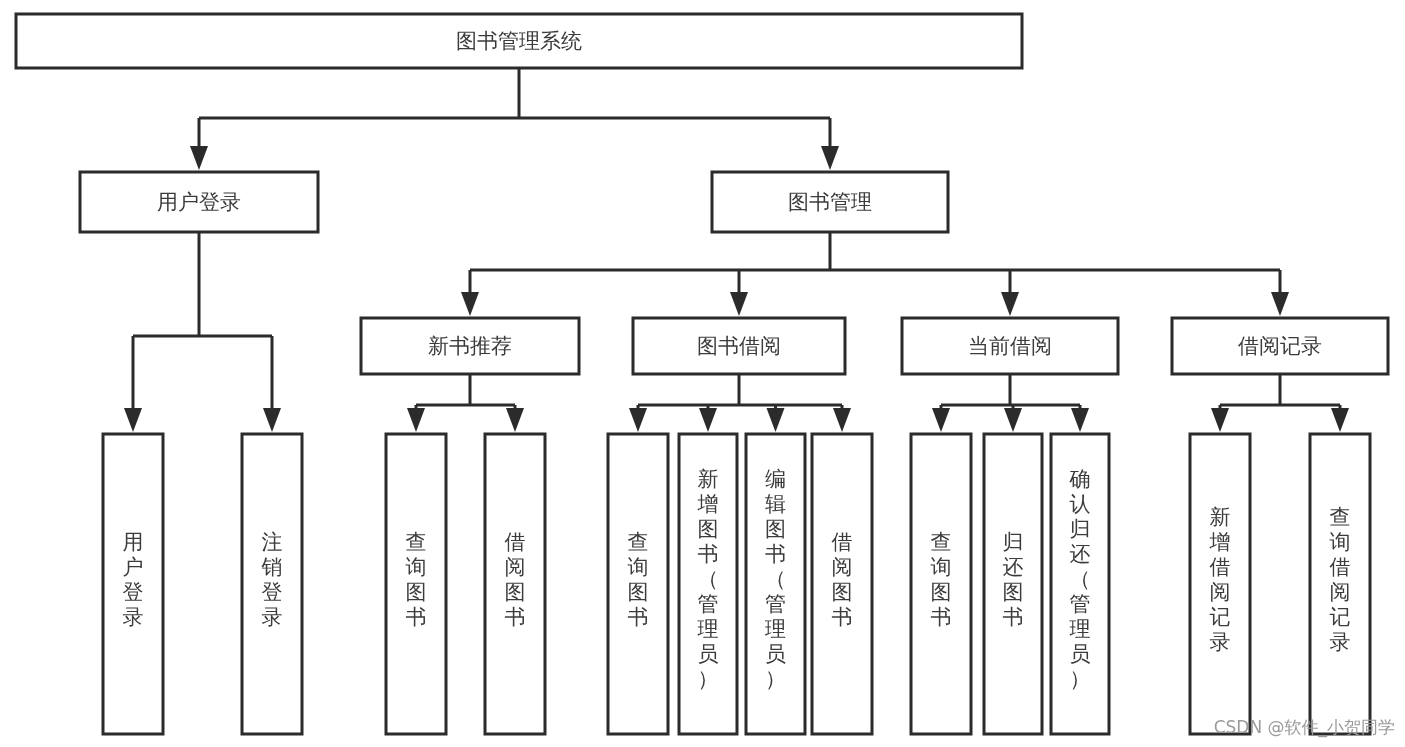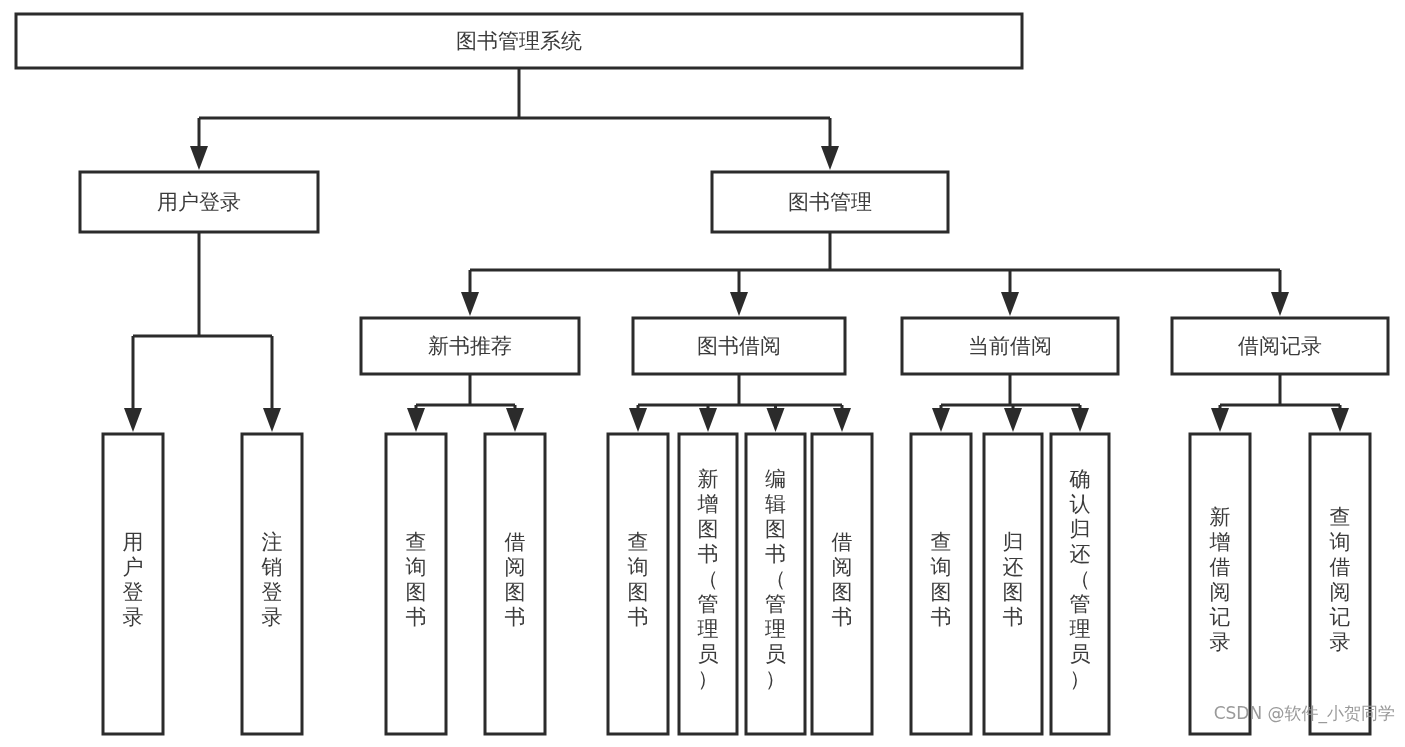--- a/index.html
+++ b/index.html
@@ -47,21 +47,21 @@
   .node-label-h {
     font-family: "DejaVu Sans", "Liberation Sans", sans-serif;
     font-size: 21px;
     fill: #3b3b3b;
     text-anchor: middle;
     dominant-baseline: middle;
   }
   .watermark-text {
     position: absolute;
     right: 10px;
-    bottom: 22px;
+    bottom: 8px;
     font-family: "DejaVu Sans", "Liberation Sans", sans-serif;
     font-size: 17px;
     color: #9a9a9a;
     white-space: nowrap;
     pointer-events: none;
     user-select: none;
   }
 </style>
 </head>
 <body>

